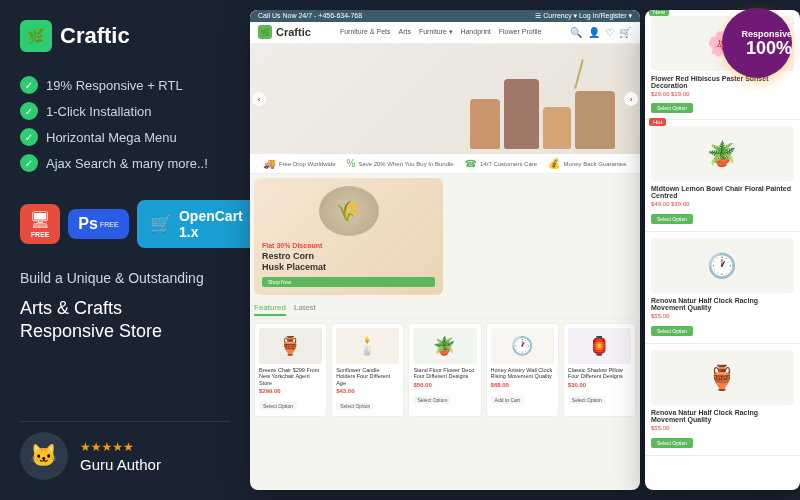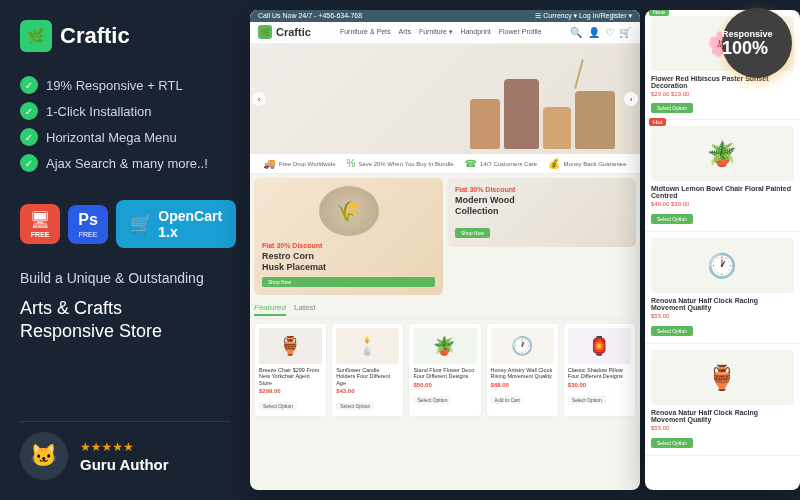--- a/index.html
+++ b/index.html
@@ -101,21 +101,21 @@
       font-size: 7px;
       color: white;
       font-weight: 700;
     }
 
     .badge-ps {
       background: #2b5ce6;
       border-radius: 8px;
       padding: 6px 10px;
       display: flex;
-      flex-direction: column;
+      flex-direction: row;
       align-items: center;
       gap: 2px;
     }
 
     .badge-ps .icon-sym {
       font-size: 16px;
       color: white;
       font-weight: 700;
     }
 
@@ -186,21 +186,21 @@
 
     .author-stars {
       color: #f39c12;
       font-size: 12px;
       margin-bottom: 2px;
     }
 
     .author-name {
       color: white;
       font-size: 15px;
-      font-weight: 700;
+      font-weight: 400;
     }
 
     
     .main-preview {
       position: absolute;
       left: 250px;
       top: 10px;
       width: 390px;
       height: 480px;
       background: #f5f5f0;
@@ -406,21 +406,20 @@
 
     .tab-item {
       font-size: 8px;
       color: #888;
       padding-bottom: 2px;
     }
 
     .tab-item.active {
       color: #5cb85c;
       border-bottom: 2px solid #5cb85c;
-      font-style: italic;
     }
 
     .products-grid {
       display: grid;
       grid-template-columns: repeat(5, 1fr);
       gap: 4px;
     }
 
     .product-card {
       background: white;
@@ -526,25 +525,25 @@
       border-radius: 2px;
     }
 
     
     .responsive-badge {
       position: absolute;
       top: 8px;
       right: 8px;
       width: 70px;
       height: 70px;
-      background: #404040;
+      background: #701a75;
       border-radius: 50%;
       display: flex;
       flex-direction: column;
-      align-items: flex-start;
+      align-items: flex-end;
       justify-content: center;
       box-shadow: 0 4px 12px rgba(243,156,18,0.4);
       z-index: 100;
     }
 
     .responsive-label {
       color: white;
       font-size: 9px;
       font-weight: 600;
     }
@@ -702,25 +701,20 @@
   <div class="product-banners">
     <div class="banner-card left">
       <div style="display:flex;justify-content:center;margin-bottom:6px;">
         <div style="width:60px;height:50px;background:radial-gradient(circle, #d4c5a9, #b8a88a);border-radius:50%;display:flex;align-items:center;justify-content:center;font-size:20px;">🌾</div>
       </div>
       <div class="banner-discount">Flat 30% Discount</div>
       <div class="banner-title">Restro Corn<br>Husk Placemat</div>
       <div class="banner-btn">Shop Now</div>
     </div>
     <div style="display:flex;flex-direction:column;gap:4px;">
-      <div class="banner-card right-bottom">
-        <div class="banner-discount">Flat 30% Discount</div>
-        <div class="banner-title">Modern Wood<br>Collection</div>
-        <div class="banner-btn">Shop Now</div>
-      </div>
     </div>
   </div>
 
   <div class="featured-section">
     <div class="section-tabs">
       <span class="tab-item active">Featured</span>
       <span class="tab-item">Latest</span>
     </div>
     <div class="products-grid">
       <div class="product-card">

